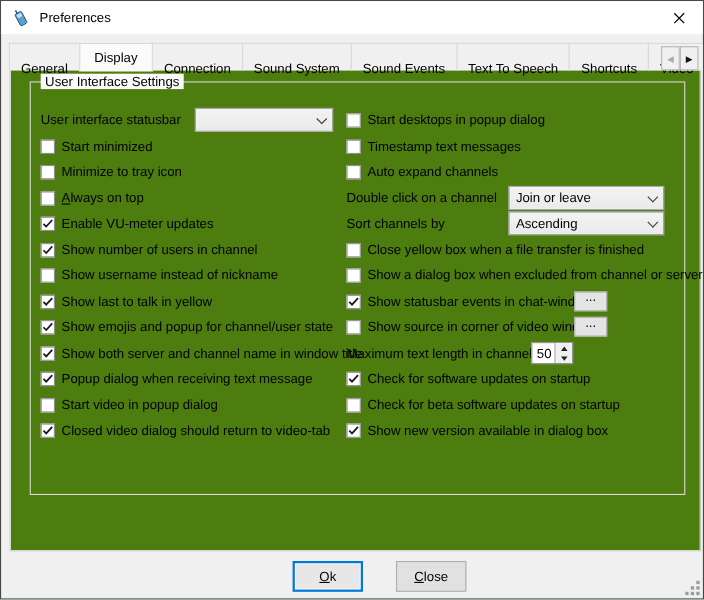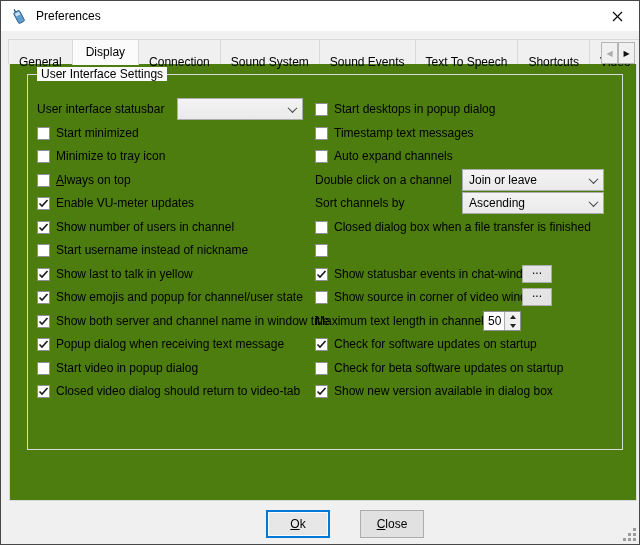--- a/index.html
+++ b/index.html
@@ -133,21 +133,21 @@
         <div class="row" style="top:141px">
           <span class="checkbox on">
               <svg width="11" height="11" viewBox="0 0 11 11">
                 <polyline points="1.5,5.5 4,8 9.5,2" fill="none" stroke="#1a1a1a" stroke-width="1.6"></polyline>
               </svg>
             </span>
           <span class="cb-label">Show number of users in channel</span>
         </div>
         <div class="row" style="top:164px">
           <span class="checkbox"></span>
-          <span class="cb-label">Start username instead of nickname</span>
+          <span class="cb-label">Show username instead of nickname</span>
         </div>
         <div class="row" style="top:188px">
           <span class="checkbox on">
               <svg width="11" height="11" viewBox="0 0 11 11">
                 <polyline points="1.5,5.5 4,8 9.5,2" fill="none" stroke="#1a1a1a" stroke-width="1.6"></polyline>
               </svg>
             </span>
           <span class="cb-label">Show last to talk in yellow</span>
         </div>
         <div class="row" style="top:211px">
@@ -216,24 +216,25 @@
           <div class="combo right-combo">
             <span class="combo-value">Ascending</span>
             <span class="combo-arrow">
                 <span class="chev"></span>
               </span>
           </div>
         </div>
 
         <div class="row" style="top:141px">
           <span class="checkbox"></span>
-          <span class="cb-label">Closed dialog box when a file transfer is finished</span>
+          <span class="cb-label">Close yellow box when a file transfer is finished</span>
         </div>
         <div class="row" style="top:164px">
           <span class="checkbox"></span>
+          <span class="cb-label">Show a dialog box when excluded from channel or server</span>
         </div>
 
         <div class="row" style="top:188px">
           <span class="checkbox on">
               <svg width="11" height="11" viewBox="0 0 11 11">
                 <polyline points="1.5,5.5 4,8 9.5,2" fill="none" stroke="#1a1a1a" stroke-width="1.6"></polyline>
               </svg>
             </span>
           <span class="cb-label">Show statusbar events in chat-window</span>
           <span class="dots-btn">...</span>

